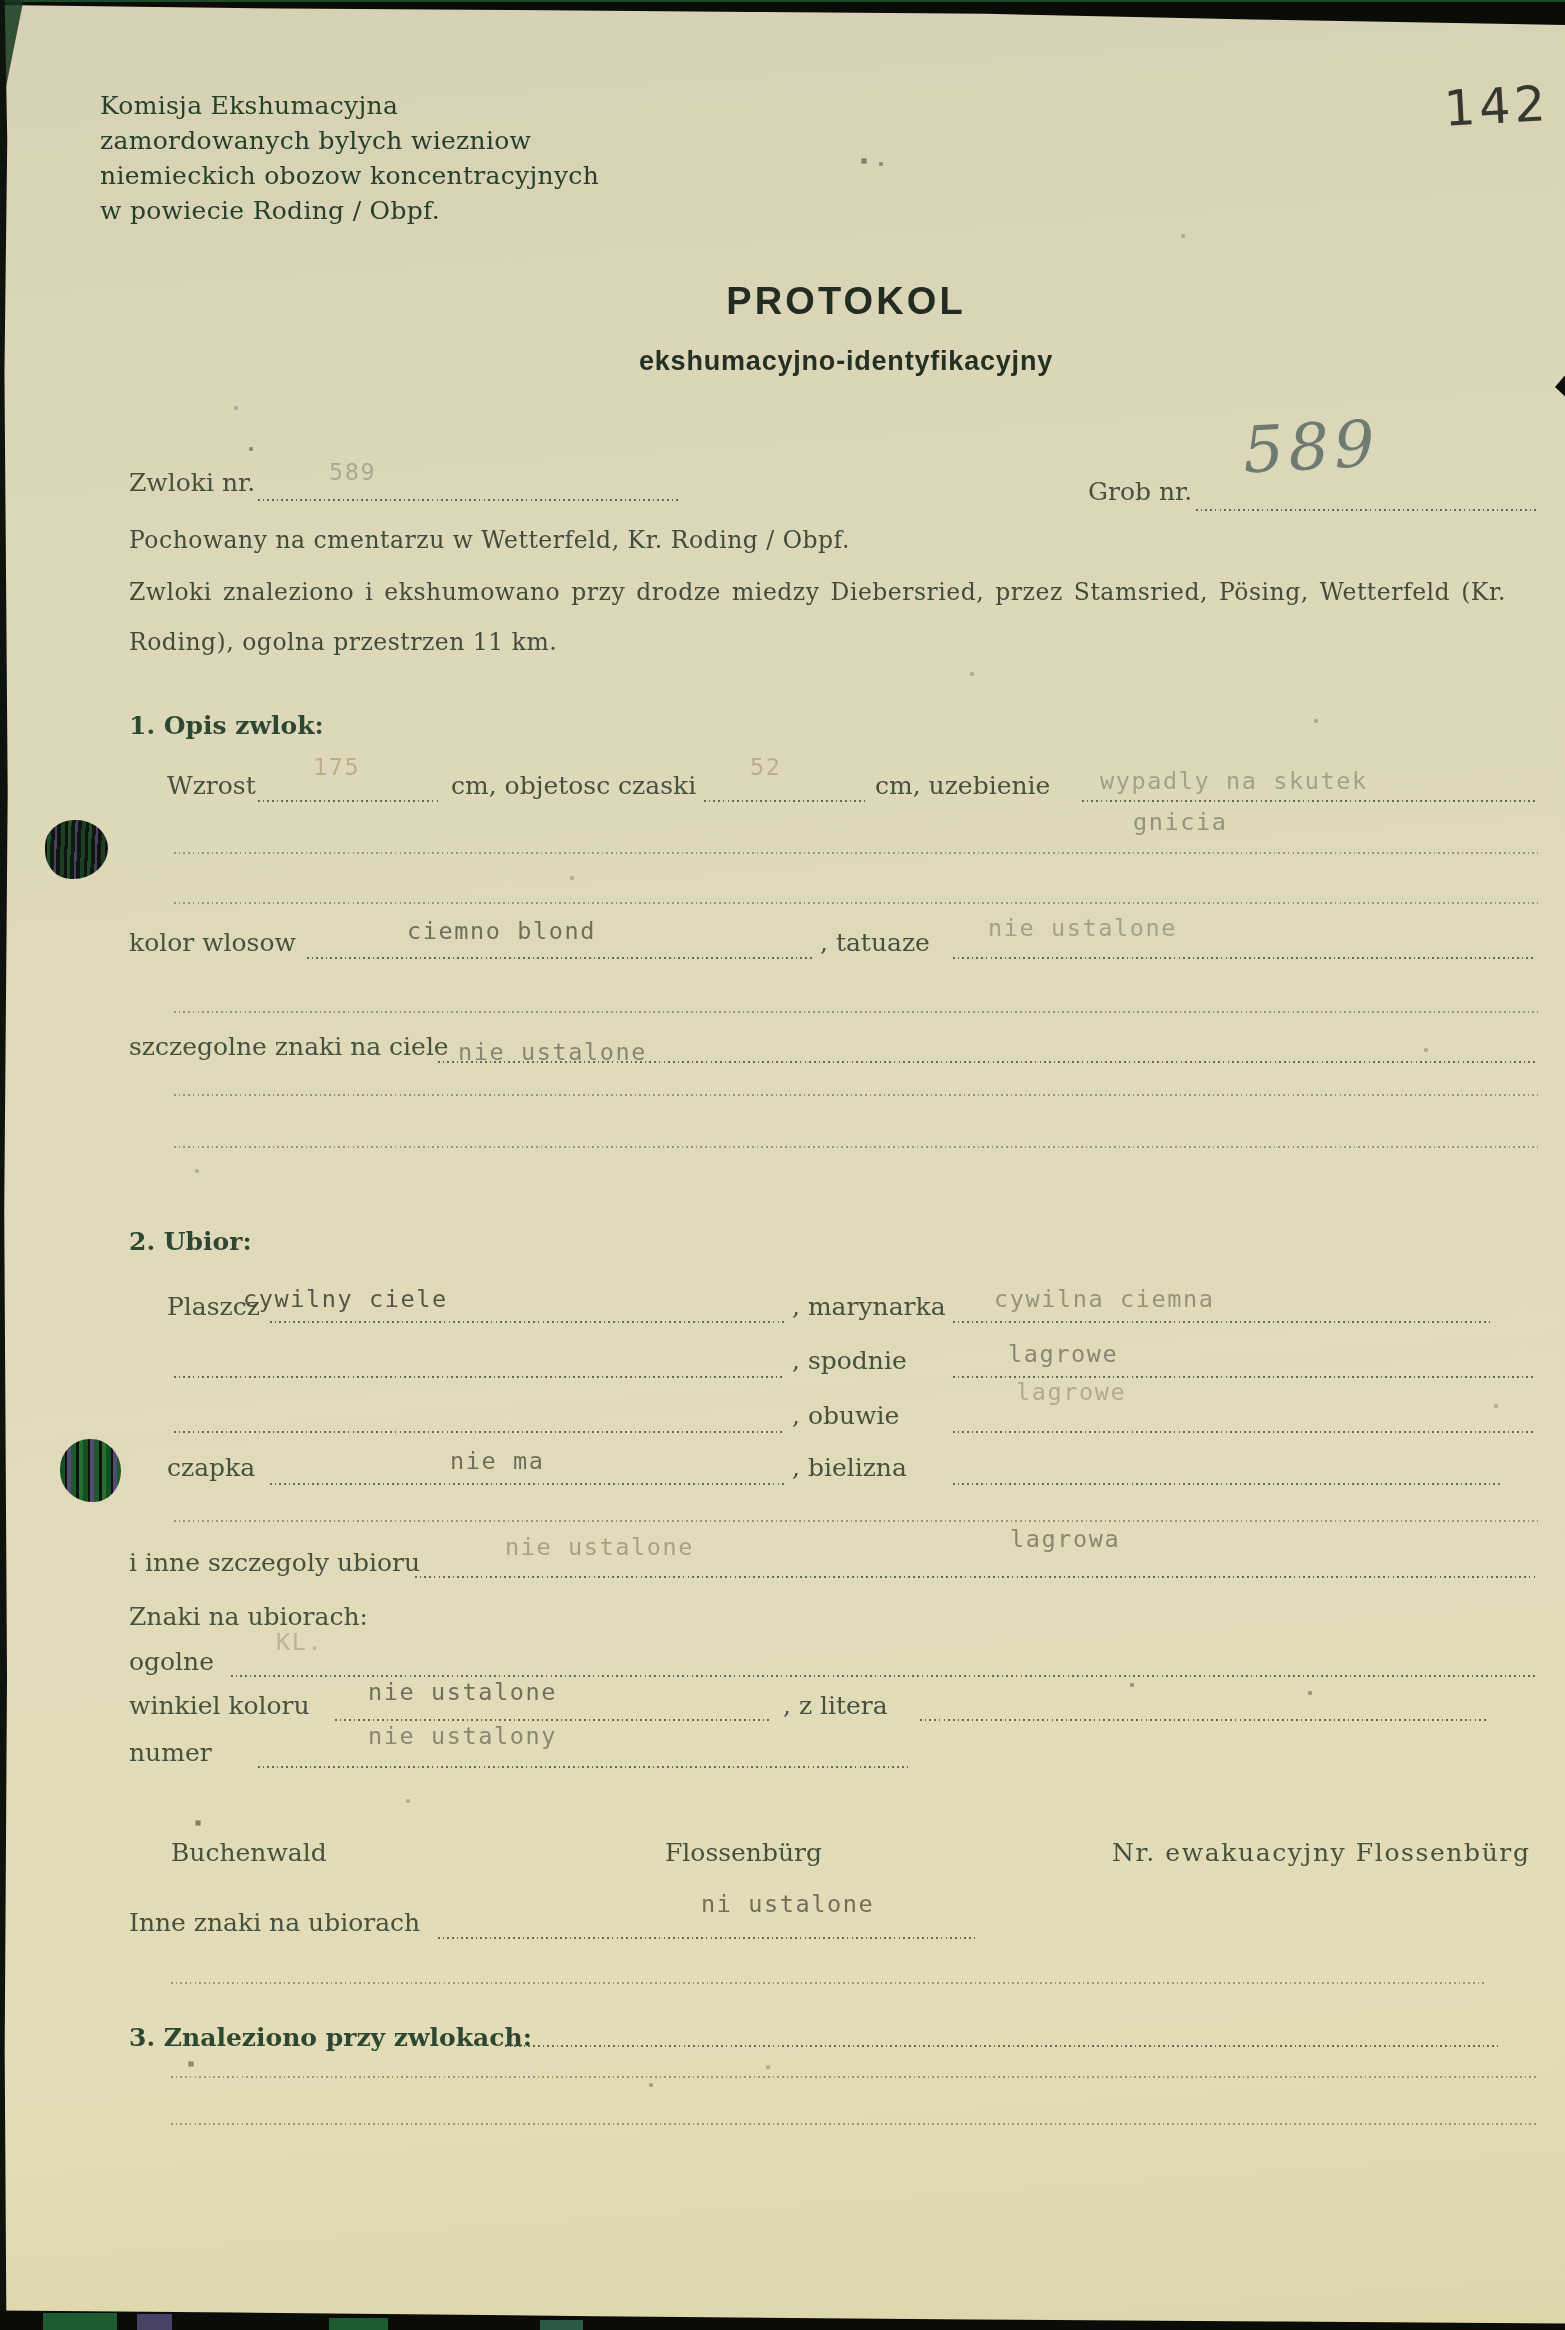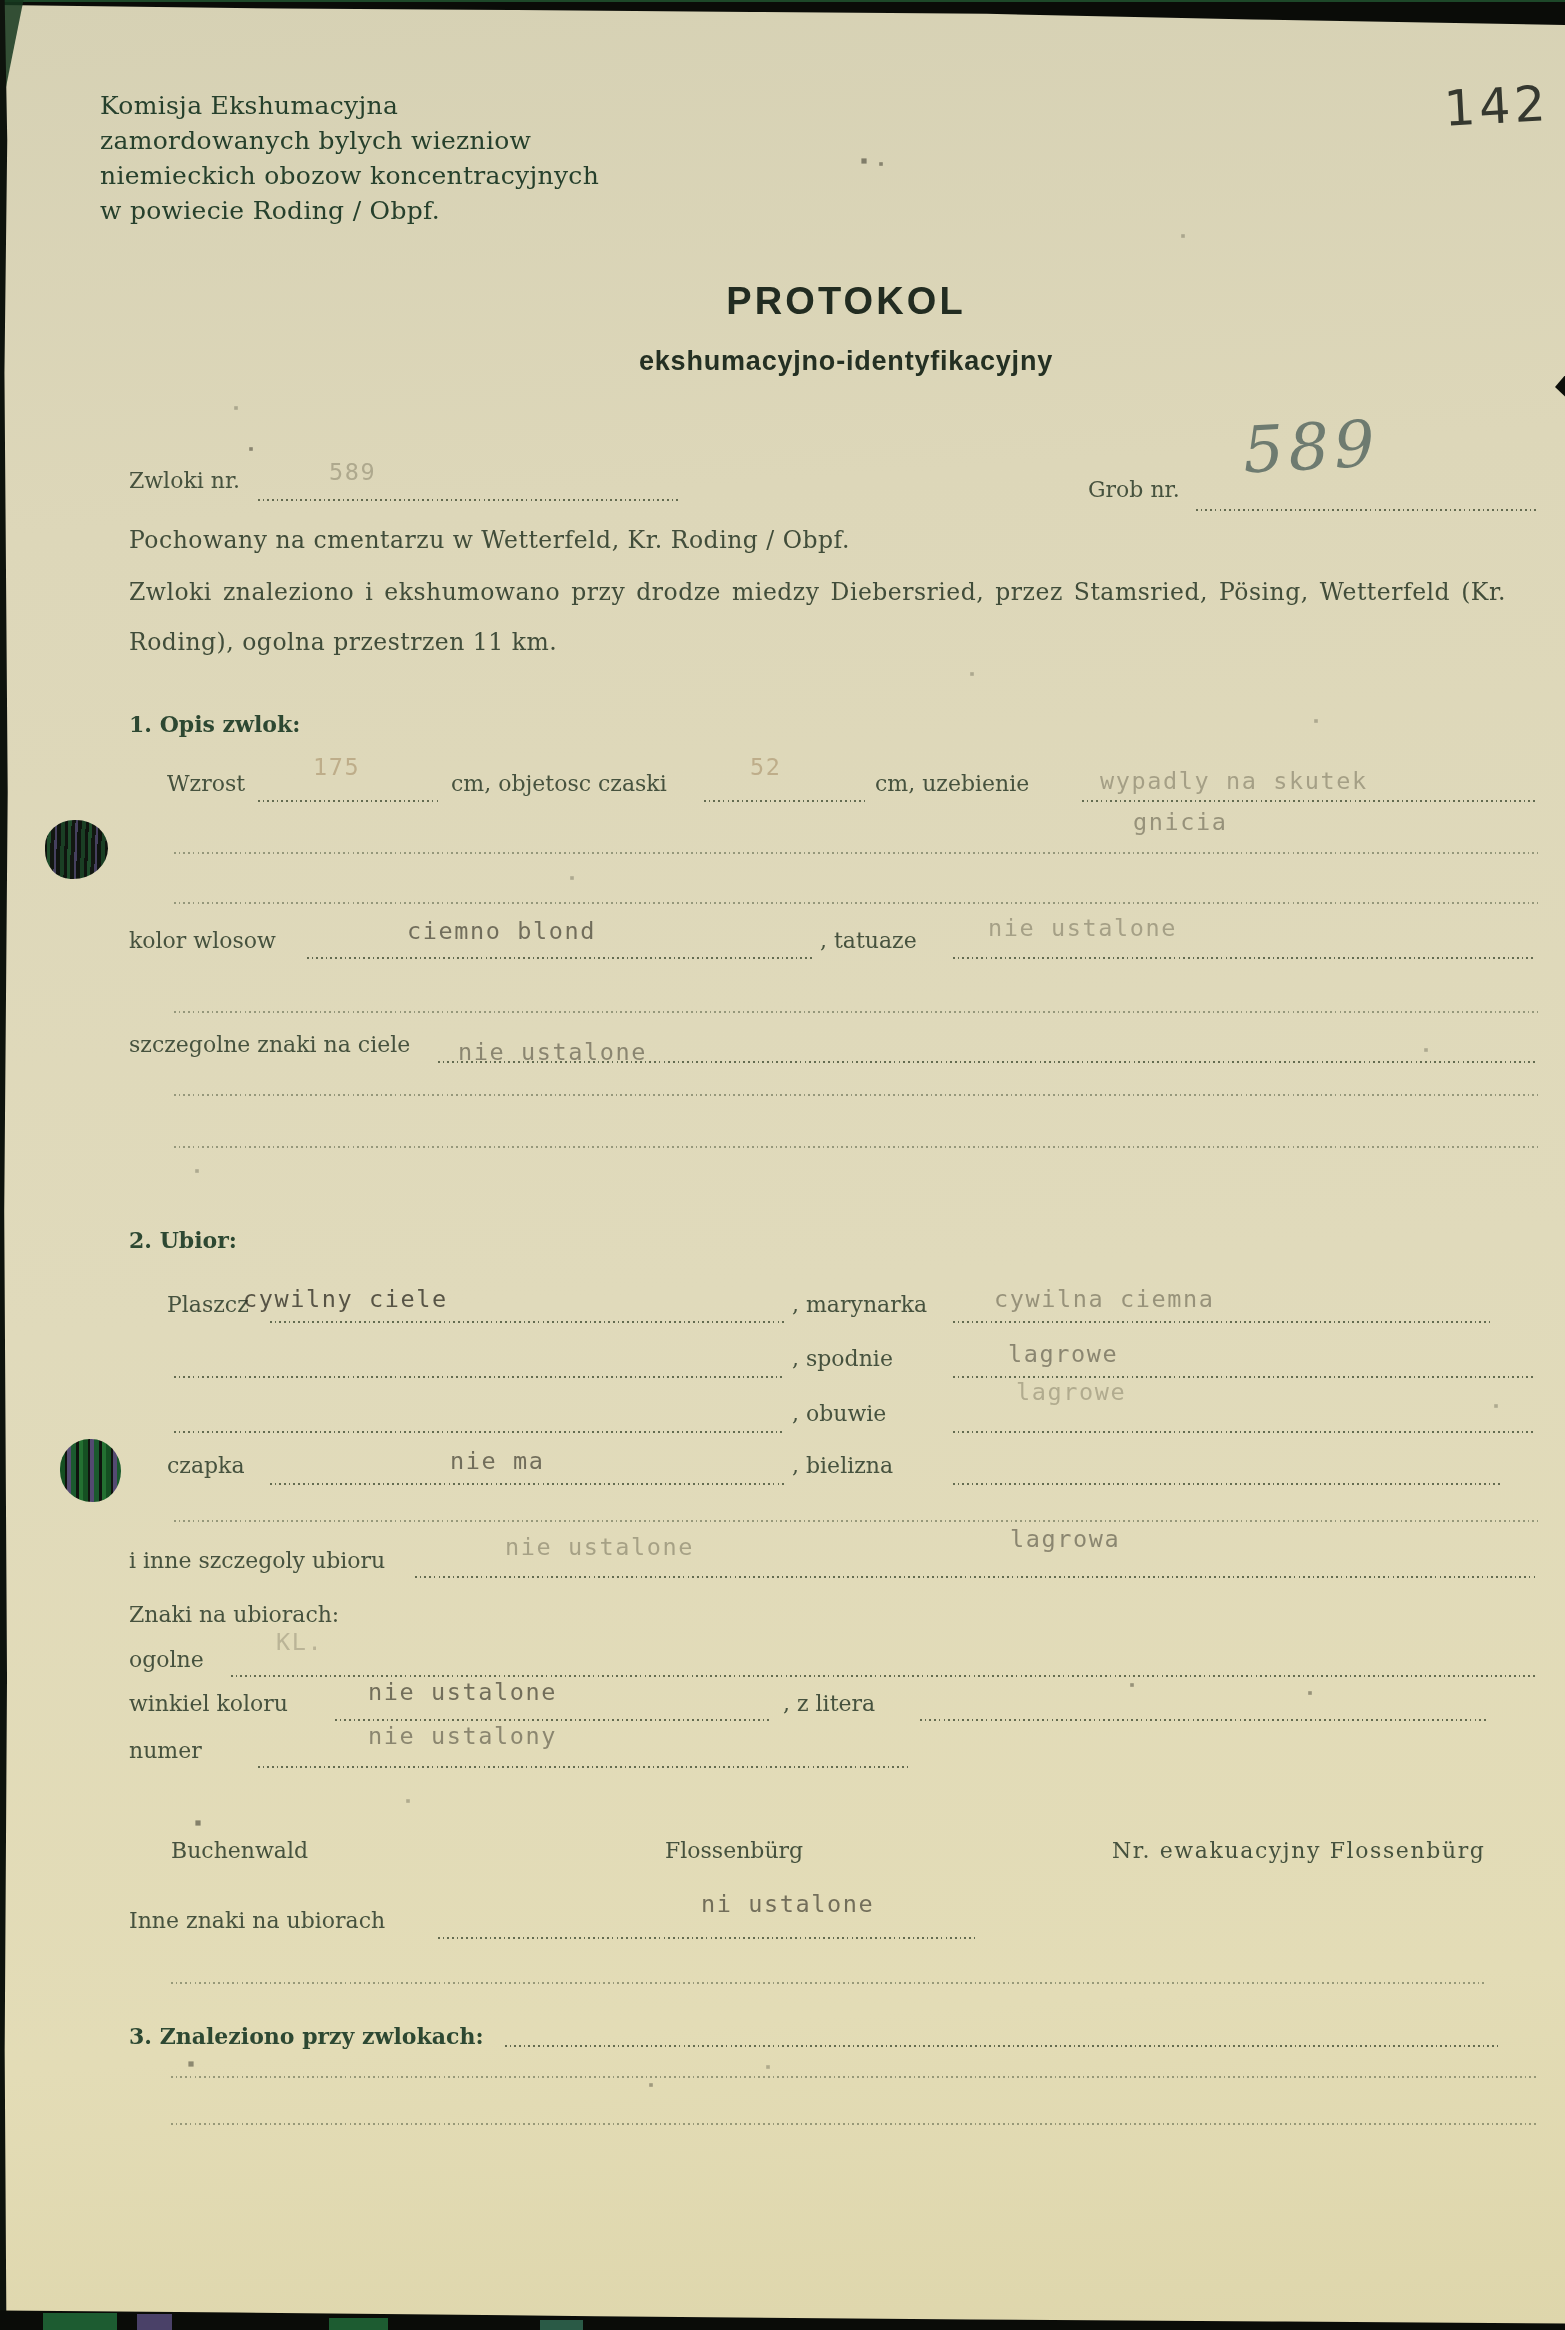--- a/index.html
+++ b/index.html
@@ -7,21 +7,21 @@
   #page {
     position:relative; width:1566px; height:2330px; overflow:hidden;
     background:linear-gradient(176deg,#d6d1b4 0%,#ddd7b9 22%,#e0dabb 55%,#e3dcb6 85%,#ded6ab 100%);
     font-family:"DejaVu Serif", serif;
   }
   .abs { position:absolute; white-space:nowrap; }
   .hline { font-size:25px; font-weight:normal; color:#26402c; letter-spacing:0.3px; }
   .pagenum { font-family:"DejaVu Sans",sans-serif; font-size:49px; color:#35382f; transform:rotate(-3deg); letter-spacing:3.9px; }
   .title-main { font-family:"Liberation Sans","DejaVu Sans",sans-serif; font-weight:bold; font-size:38px; letter-spacing:3.1px; color:#222c21; }
   .title-sub  { font-family:"Liberation Sans","DejaVu Sans",sans-serif; font-weight:bold; font-size:27px; letter-spacing:0.8px; color:#243023; }
-  .lbl  { font-size:22px; color:#46523e; }
+  .lbl  { font-size:25px; color:#46523e; }
   .para { font-size:23.5px; color:#414d3a; letter-spacing:0.5px; }
   .bold { font-weight:bold; color:#2d4832; }
   .dots { position:absolute; height:1.6px;
           background:repeating-linear-gradient(90deg,rgba(78,88,62,.85) 0 1.6px,rgba(0,0,0,0) 1.6px 4.7px); }
   .dots.dim { opacity:.6; }
   .typed { position:absolute; font-family:"DejaVu Sans Mono",monospace; font-size:23.5px; letter-spacing:1.6px; white-space:nowrap; }
   .o75 { color:rgba(52,50,40,.80); }
   .o65 { color:rgba(60,57,46,.68); }
   .o55 { color:rgba(75,72,58,.58); }
   .o50 { color:rgba(85,81,64,.52); }

